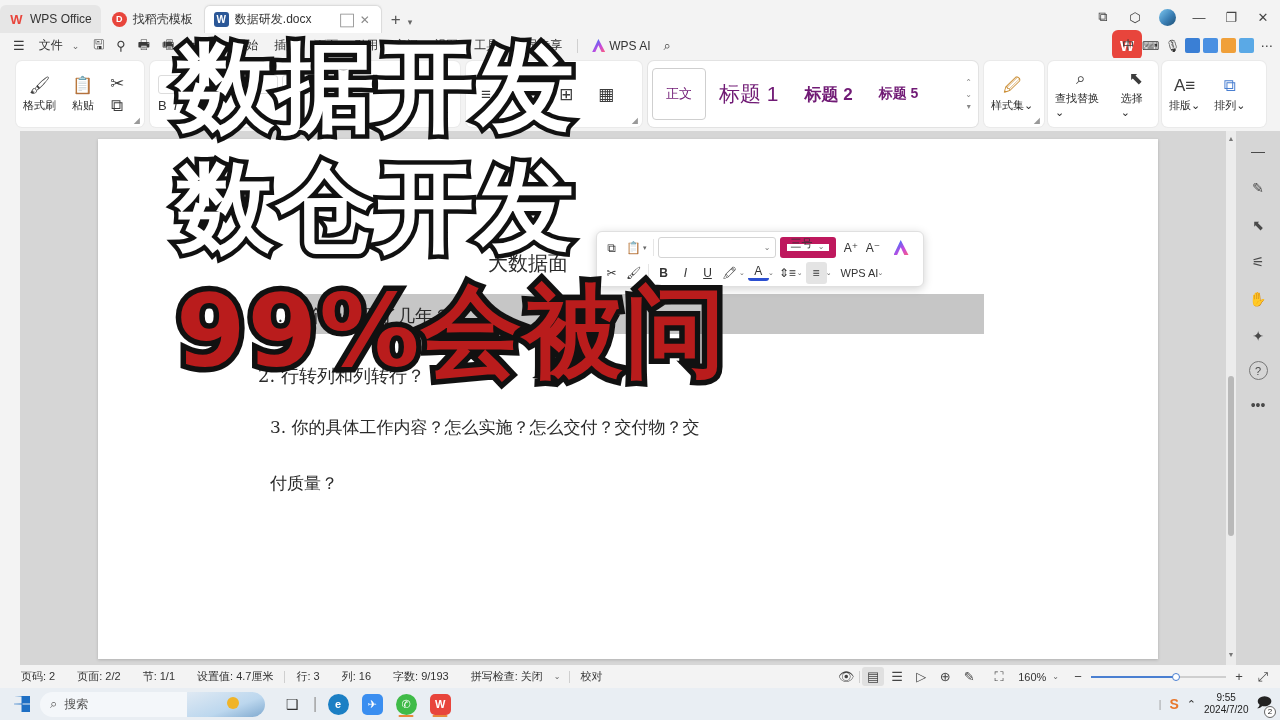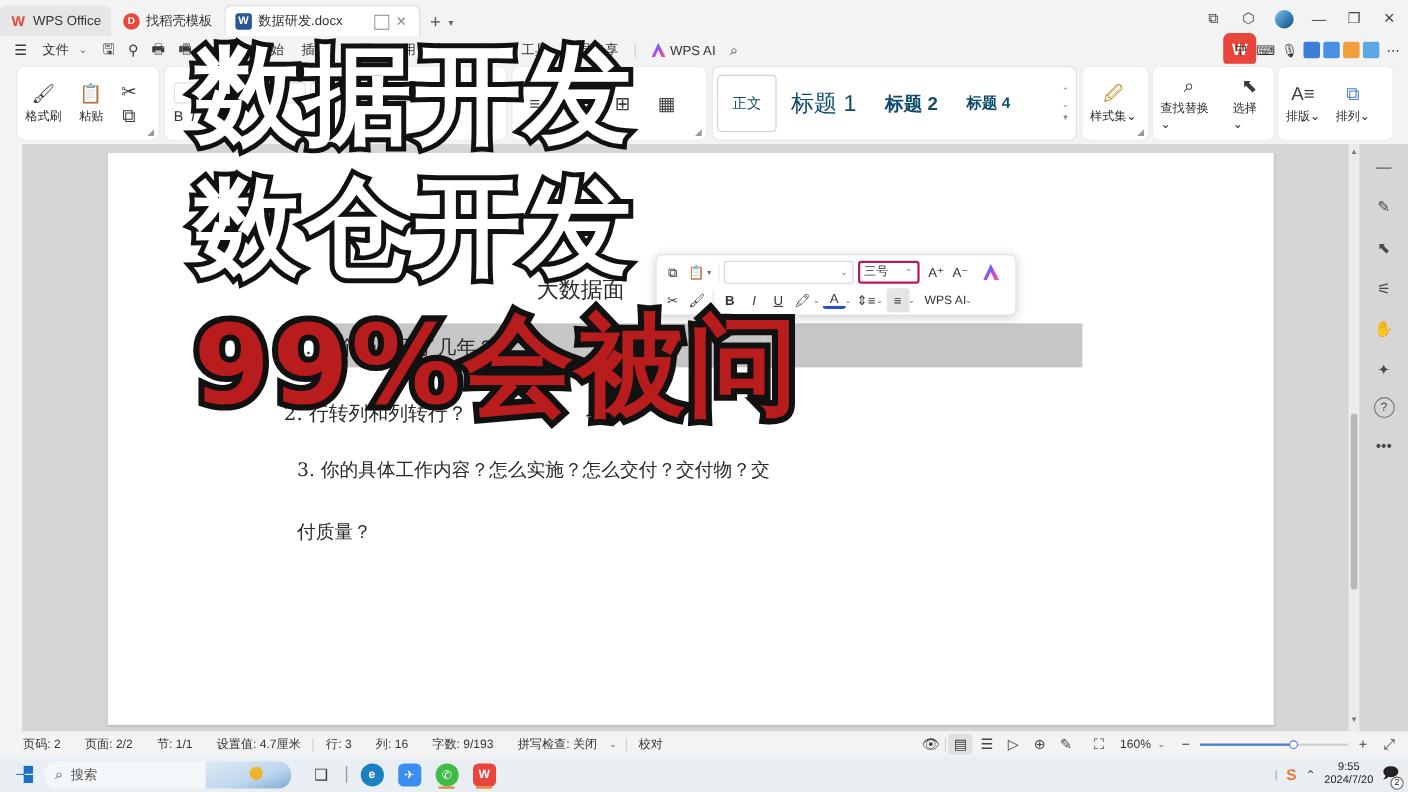--- a/index.html
+++ b/index.html
@@ -97,21 +97,21 @@
   .dlg { position: absolute; right: 4px; bottom: 2px; font-size: 8px; color: #999; }
 
   
   .styles {
     position: absolute; top: 3px; left: 648px; width: 330px; height: 66px;
     background: #fff; border-radius: 6px; box-shadow: 0 0 0 1px #e2e2e2;
     display: flex; align-items: center; padding: 0 4px;
   }
   .stitem {
     height: 52px; display: flex; align-items: center; justify-content: center;
-    padding: 0 13px; color: #0c4a6e; white-space: nowrap;
+    padding: 0 13px; color: #701a75; white-space: nowrap;
   }
   .stitem.sel { border: 1px solid #cfcfcf; border-radius: 4px; background: #fff; }
   .st-normal { font-size: 13px; }
   .st-h1 { font-size: 21px; }
   .st-h2 { font-size: 17px; font-weight: bold; }
   .st-h3 { font-size: 14px; font-weight: bold; }
   .stnav {
     margin-left: auto; display: flex; flex-direction: column; align-items: center;
     justify-content: center; gap: 3px; color: #888; font-size: 8px; padding-right: 2px;
   }
@@ -160,22 +160,22 @@
   .mini-row { display: flex; align-items: center; height: 25px; gap: 1px; }
   .mi { min-width: 21px; height: 22px; display: flex; align-items: center;
         justify-content: center; font-size: 12px; color: #333; border-radius: 3px; }
   .mi.on { background: #e4e4e4; }
   .mcaret { font-size: 7px; color: #666; margin-left: -2px; padding-right: 2px; }
   .fontbox {
     width: 118px; height: 21px; border: 1px solid #d4d4d4; border-radius: 3px;
     display: flex; align-items: center; padding: 0 4px; font-size: 11px; color: #333;
   }
   .sizebox {
-    width: 56px; height: 21px; border: 2px solid #be185d; border-radius: 3px;
-    display: flex; align-items: flex-start; padding: 0 4px; font-size: 11px; color: #333;
+    width: 56px; height: 21px; border: 7px solid #be185d; border-radius: 3px;
+    display: flex; align-items: flex-end; padding: 0 4px; font-size: 11px; color: #333;
     margin-left: 3px;
   }
   .fcaret { margin-left: auto; font-size: 8px; color: #777; }
   .msep { width: 1px; height: 17px; background: #e6e6e6; margin: 0 3px; }
   .aiword { font-size: 11px; color: #333; }
 
   
   .ovl {
     position: absolute; font-weight: 900; white-space: nowrap;
     font-family: "DejaVu Sans", "Liberation Sans", sans-serif;
@@ -370,21 +370,21 @@
       <div class="rbtn">
           <span class="gl">▦</span>
         </div>
       <span class="dlg">◢</span>
     </div>
 
     <div class="styles">
       <div class="stitem sel st-normal">正文</div>
       <div class="stitem st-h1">标题 1</div>
       <div class="stitem st-h2">标题 2</div>
-      <div class="stitem st-h3">标题 4</div>
+      <div class="stitem st-h3">标题 5</div>
       <div class="stnav">
         <span>⌃</span>
         <span>⌄</span>
         <span>▾</span>
       </div>
     </div>
 
     <div class="rgroup" style="left:984px;width:60px;">
       <div class="rbtn">
         <span class="gl" style="color:#c98a2e;">🖉</span>

